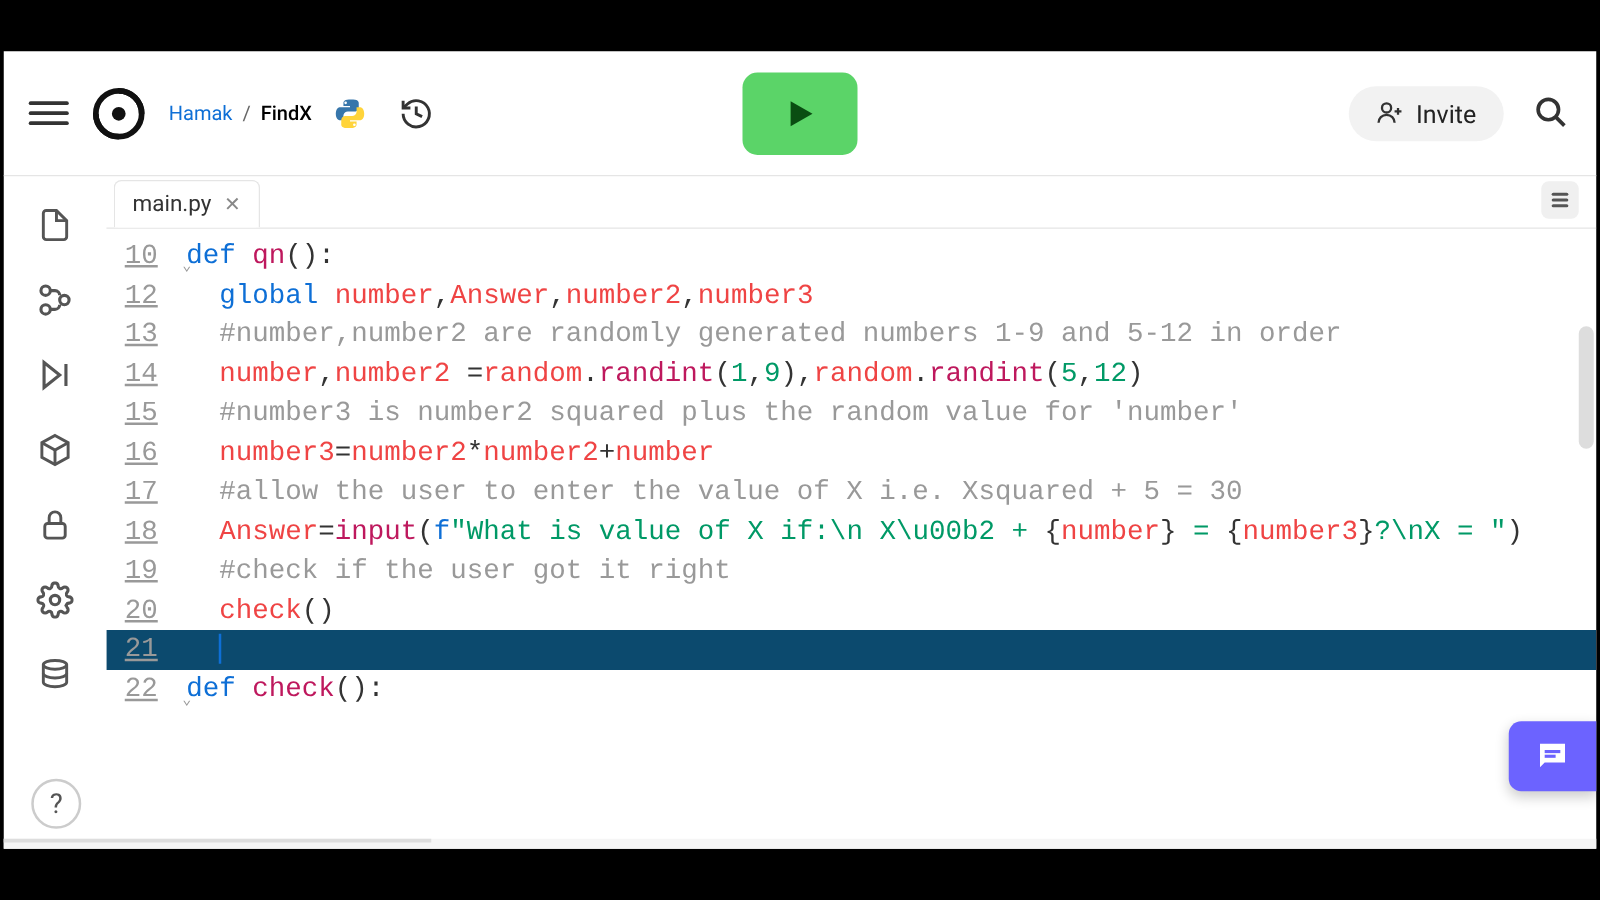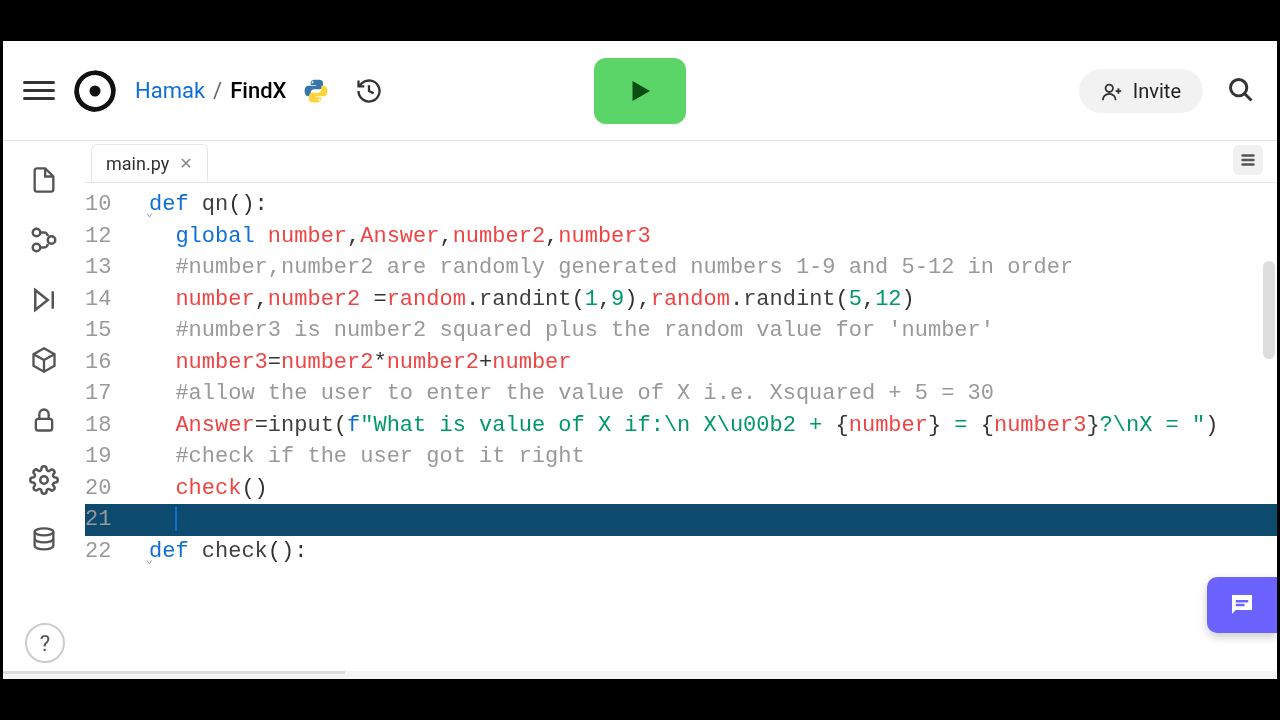--- a/index.html
+++ b/index.html
@@ -2,46 +2,46 @@
 <html><head>
 <meta charset="utf-8">
 <style>
 * { box-sizing: border-box; margin: 0; padding: 0; }
 body { font-family: -apple-system, BlinkMacSystemFont, "Segoe UI", Roboto, sans-serif; background: #000; width: 1280px; height: 720px; overflow: hidden; }
 .app { background: #fff; position: absolute; top: 41px; left: 3px; right: 3px; bottom: 41px; display: flex; flex-direction: column; }
 .topbar { height: 100px; display: flex; align-items: center; padding: 0 20px; border-bottom: 1px solid #e5e5e5; position: relative; }
 .hamburger { width: 32px; height: 32px; display: flex; flex-direction: column; justify-content: center; gap: 5px; cursor: pointer; margin-right: 18px; }
 .hamburger div { height: 3px; background: #333; border-radius: 2px; }
 .logo { width: 44px; height: 44px; margin-right: 18px; display:flex; align-items:center; justify-content:center; }
-.breadcrumb { display: flex; align-items: center; font-size: 22px; gap: 8px; }
+.breadcrumb { display: flex; align-items: center; font-size: 16px; gap: 8px; }
 .breadcrumb .owner { color: #0e6fd6; }
 .breadcrumb .sep { color: #666; }
 .breadcrumb .project { color: #000000; font-weight: 500; }
 .lang-badge { width: 32px; height: 32px; margin-left: 14px; display:flex; align-items:center; justify-content:center; }
 .history-icon { width: 30px; height: 30px; margin-left: 22px; display:flex; align-items:center; justify-content:center; }
 .run-btn { position: absolute; left: 50%; transform: translateX(-50%); width: 92px; height: 66px; background: #5bd468; border-radius: 12px; display:flex; align-items:center; justify-content:center; cursor:pointer; }
 .topbar-right { margin-left: auto; display:flex; align-items:center; gap: 24px; }
-.invite-btn { display:flex; align-items:flex-end; gap:10px; background:#f2f2f2; border-radius:24px; padding:10px 22px; font-size:20px; cursor:pointer; color:#222; }
+.invite-btn { display:flex; align-items:flex-start; gap:10px; background:#f2f2f2; border-radius:24px; padding:10px 22px; font-size:20px; cursor:pointer; color:#222; }
 .search-btn { width: 30px; height:30px; cursor:pointer; }
 .workspace { flex:1; display:flex; overflow:hidden; }
 .left-rail { width: 82px; display:flex; flex-direction:column; align-items:center; padding-top:22px; gap:26px; }
 .left-rail .rail-item { width:34px; height:34px; display:flex; align-items:center; justify-content:center; cursor:pointer; color:#555; }
 .editor-area { flex:1; display:flex; flex-direction:column; overflow:hidden; }
 .tabbar { height: 42px; display:flex; align-items:flex-end; border-bottom:1px solid #e5e5e5; position:relative; }
 .tab { height:38px; padding:0 14px; display:flex; align-items:center; gap:10px; font-size:18px; color:#333; border:1px solid #e5e5e5; border-bottom:none; border-radius:6px 6px 0 0; background:#fff; margin-left:6px; cursor:pointer;justify-content:space-between; }
 .tab .close { color:#888; font-size:16px; cursor:pointer; }
 .tabbar-right { position:absolute; right:14px; top:4px; width:30px; height:30px; background:#f0f0f0; border-radius:6px; display:flex; align-items:center; justify-content:center; cursor:pointer; }
 .editor { flex:1; overflow:auto; font-family: "Courier New", monospace; font-size: 22px; line-height: 31.5px; padding-top: 6px; position:relative; }
 .code-line { display:flex; white-space: pre; }
-.gutter { width: 64px; text-align:left; color:#999; padding-right: 8px; user-select:none; flex-shrink:0; position:relative; }
+.gutter { width: 64px; text-align:center; color:#999; padding-right: 8px; user-select:none; flex-shrink:0; position:relative;text-decoration:underline; }
 .fold { position:absolute; right:-4px; top:9px; font-size:12px; color:#999; }
 .code { flex:1; }
 .current-line { background:#0c4a6e; }
 .tok-kw { color:#0e6fd6; }
-.tok-fn { color:#404040; }
+.tok-fn { color:#be185d; }
 .tok-id { color:#ef4444; }
 .tok-cm { color:#999; }
 .tok-num { color:#009966; }
 .tok-str { color:#009966; }
 .tok-plain { color:#333; }
 .cursor { display:inline-block; width:2px; height:24px; background:#0e6fd6; vertical-align:middle; }
 .chat-fab { position:absolute; right:0; bottom:46px; width:70px; height:56px; background:#6c63ff; border-radius:10px 0 0 10px; display:flex; align-items:center; justify-content:center; cursor:pointer; box-shadow:0 4px 10px rgba(0,0,0,0.2); }
 .help-fab { position:absolute; left:22px; bottom:16px; width:40px; height:40px; border:2px solid #ccc; border-radius:50%; display:flex; align-items:center; justify-content:center; font-size:22px; color:#555; cursor:pointer; background:#fff; }
 .bottom-strip { position:absolute; bottom:0; left:0; right:0; height:8px; background:#f5f5f5; display:flex; }
 .bottom-strip div:nth-child(1){ width:342px; border-top:3px solid #ddd; }

